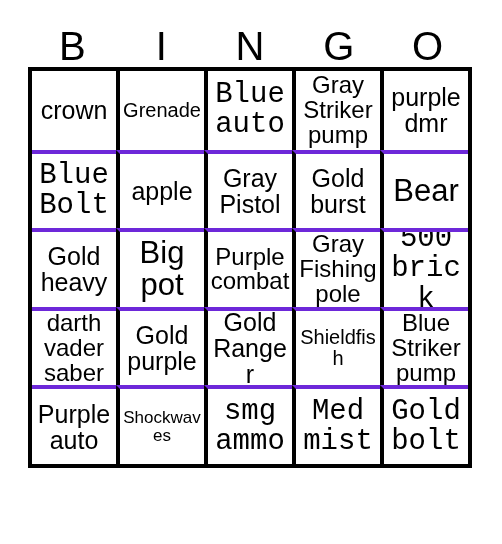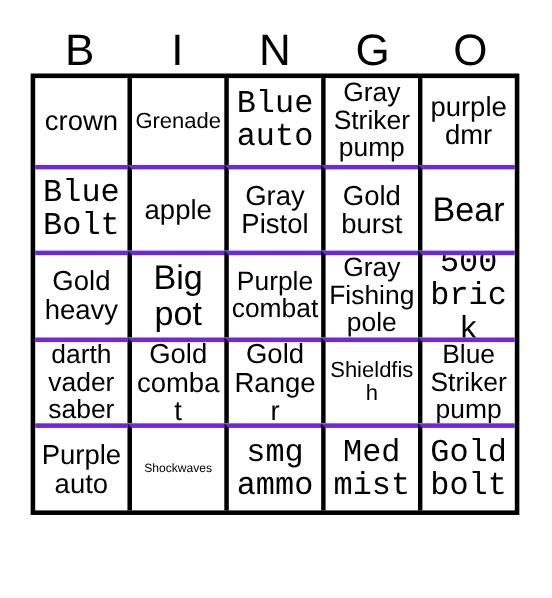--- a/index.html
+++ b/index.html
@@ -83,21 +83,21 @@
   .cell + .cell {
     border-left: 4px solid #000000;
   }
 
   
   .cell.size-xl   { font-size: 31px; }
   .cell.size-lg   { font-size: 29px; font-family: Liberation Mono, monospace; }
   .cell.size-md   { font-size: 25px; }
   .cell.size-sm   { font-size: 24px; }
   .cell.size-xs   { font-size: 20px; }
-  .cell.size-xxs  { font-size: 11px; }
+  .cell.size-xxs  { font-size: 17px; }
 
   .cell-text {
     display: block;
     width: 100%;
   }
 </style>
 </head>
 <body>
 
 <div id="bingo-card">
@@ -164,21 +164,21 @@
       <div class="cell size-lg">
           <span class="cell-text">500 brick</span>
         </div>
     </div>
 
     <div class="grid-row">
       <div class="cell size-sm">
           <span class="cell-text">darth vader saber</span>
         </div>
       <div class="cell size-md">
-          <span class="cell-text">Gold combat</span>
+          <span class="cell-text">Gold purple</span>
         </div>
       <div class="cell size-md">
           <span class="cell-text">Gold Ranger</span>
         </div>
       <div class="cell size-xs">
           <span class="cell-text">Shieldfish</span>
         </div>
       <div class="cell size-sm">
           <span class="cell-text">Blue Striker pump</span>
         </div>

